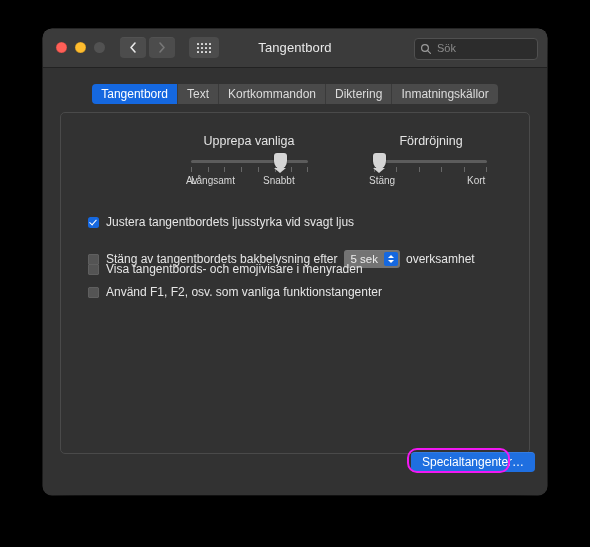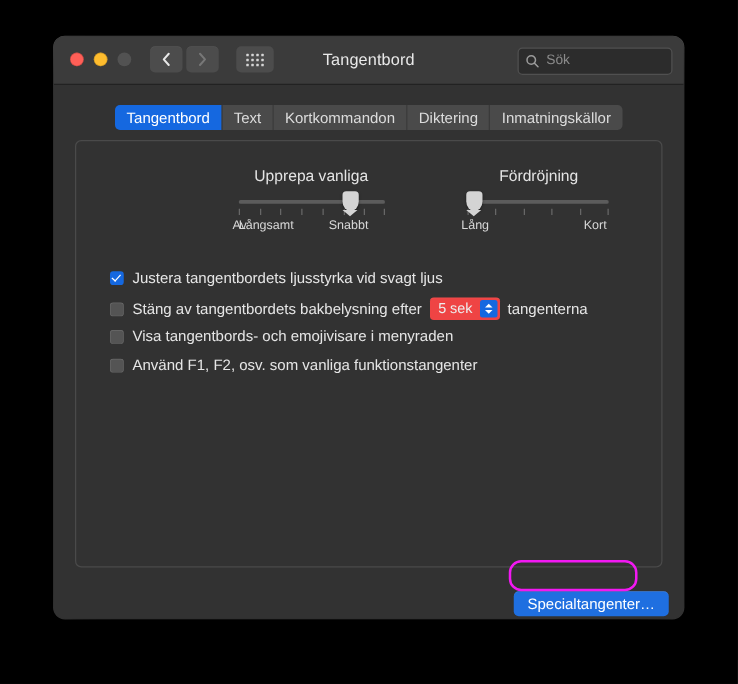--- a/index.html
+++ b/index.html
@@ -238,22 +238,22 @@
     font-size: 12px;
     color: #e6e6e6;
   }
 
   
   .popup {
     position: relative;
     display: inline-flex;
     align-items: center;
     height: 18px;
-    margin: 0 6px;
-    background: #ef4444;
+    margin: 12px 6px;
+    background: #737373;
     border-radius: 3px;
     padding: 0 22px 0 7px;
     box-shadow: 0 0.5px 0 rgba(255,255,255,0.08) inset;
   }
   .popup .val {
     font-size: 11.5px;
     color: #ededed;
   }
   .popup .stepper {
     position: absolute;
@@ -406,48 +406,48 @@
         <div class="track" style="left:43px; top:26px; width:113px;"></div>
         <div class="ticks" style="left:43px; top:33px; width:113px;">
           <i style="left:0px"></i>
             <i style="left:22.4px"></i>
             <i style="left:44.8px"></i>
           <i style="left:67.2px"></i>
             <i style="left:89.6px"></i>
             <i style="left:112px"></i>
         </div>
         <div class="knob" style="left:42px; top:19px;"></div>
-        <div class="slabel" style="left:38px; top:41px;">Lång</div>
+        <div class="slabel" style="left:38px; top:41px;">Stäng</div>
         <div class="slabel" style="left:136px; top:41px;">Kort</div>
       </div>
 
       <div class="cbrow" style="left:45px; top:147px;">
         <div class="cbox checked"></div>
         <div class="cblabel">Justera tangentbordets ljusstyrka vid svagt ljus</div>
       </div>
 
       <div class="cbrow" style="left:45px; top:170px;">
         <div class="cbox"></div>
         <div class="cblabel">Stäng av tangentbordets bakbelysning efter</div>
         <div class="popup">
           <span class="val">5 sek</span>
           <span class="stepper"></span>
         </div>
-        <div class="cblabel" style="margin-left:0">tangenterna</div>
+        <div class="cblabel" style="margin-left:0">overksamhet</div>
       </div>
 
       <div class="cbrow" style="left:45px; top:194px;">
         <div class="cbox"></div>
         <div class="cblabel">Visa tangentbords- och emojivisare i menyraden</div>
       </div>
 
       <div class="cbrow" style="left:45px; top:217px;">
         <div class="cbox"></div>
         <div class="cblabel">Använd F1, F2, osv. som vanliga funktionstangenter</div>
       </div>
 
 
-      <div class="pushbtn primary" style="left:368px; top:405px;">Specialtangenter…</div>
+      <div class="pushbtn primary" style="left:368px; top:384px;">Specialtangenter…</div>
       <div id="hilite-ring" style="left:364px; top:380px; width:103px; height:25px;"></div>
 
     </div>
   </div>
 </div>
 
 </body></html>

